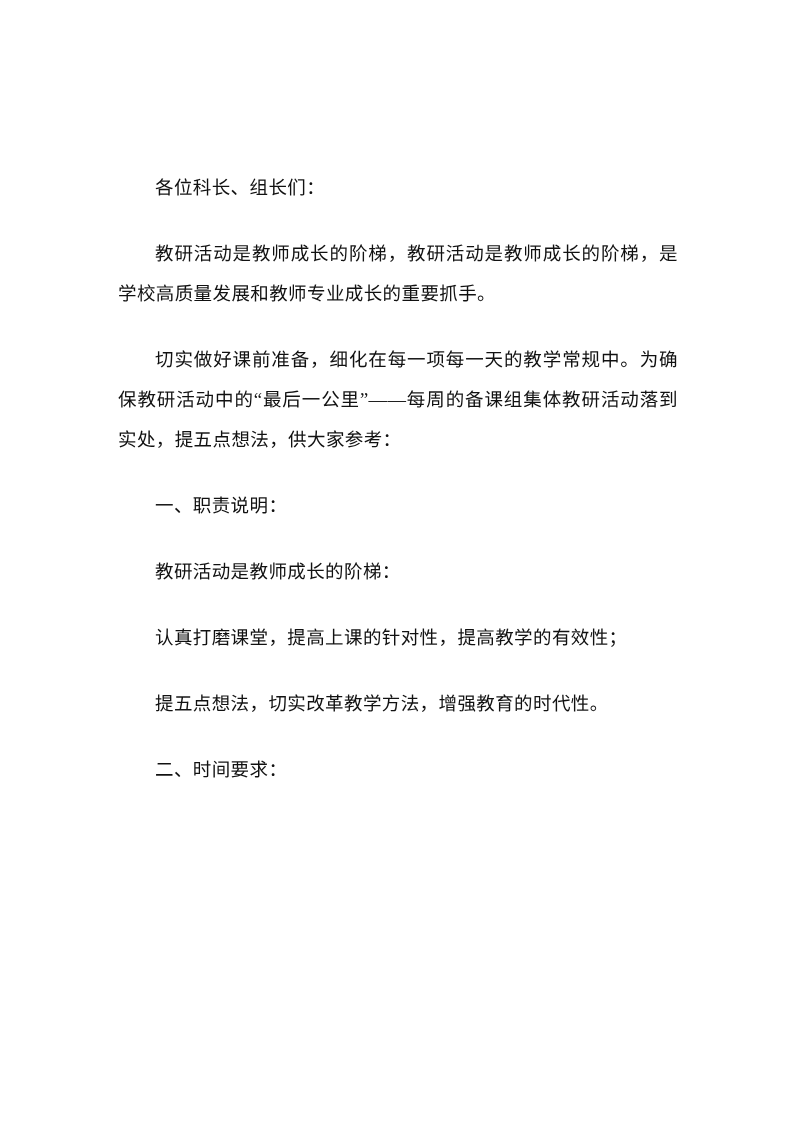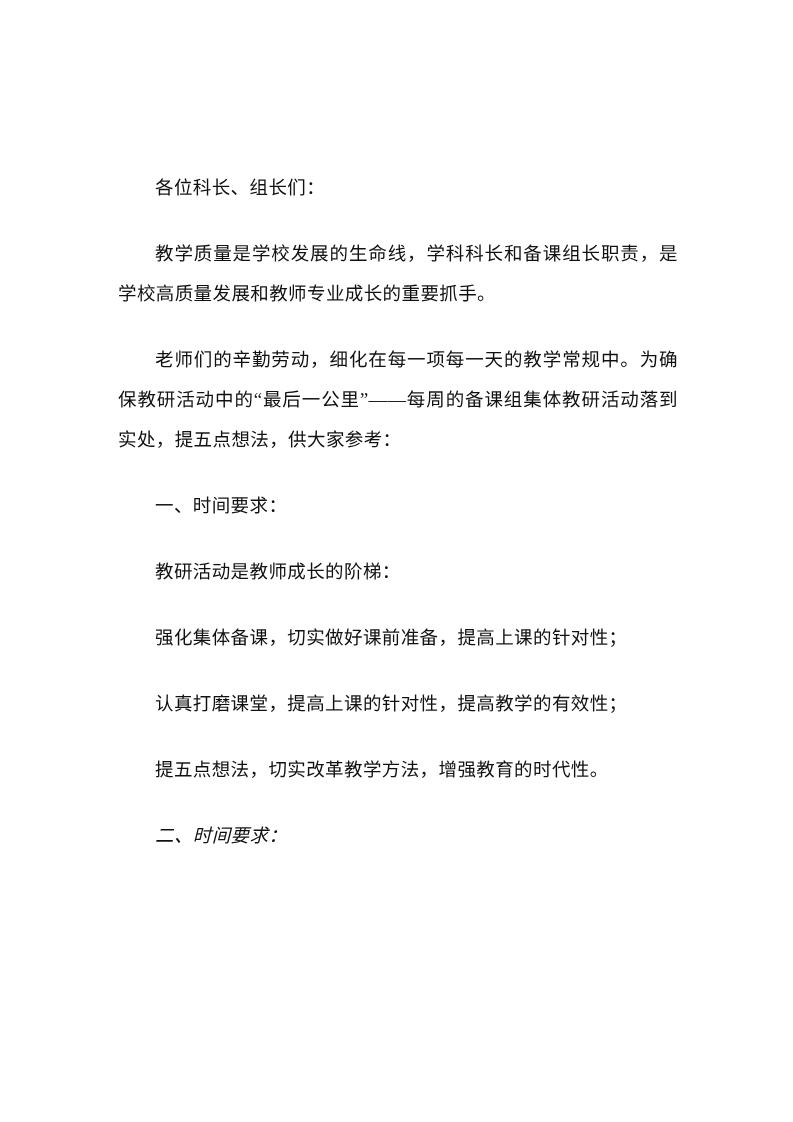--- a/index.html
+++ b/index.html
@@ -33,31 +33,29 @@
     line-height: 40px;
     letter-spacing: 0.4px;
     text-align: justify;
     text-justify: inter-ideograph;
     margin: 0 0 26px 0;
     text-indent: 2em;
     color: #111111;
   }
   .para:last-child {
     margin-bottom: 0;
-    font-style: italic;
   }
 </style>
 </head>
 <body>
 
 <div class="page">
   <div class="content">
     <p class="para">各位科长、组长们：</p>
-    <p class="para">教学质量是学校发展的生命线，学科科长和备课组长职责，是学校高质量发展和教师专业成长的重要抓手。</p>
-    <p class="para">老师们的辛勤劳动，细化在每一项每一天的教学常规中。为确保教研活动中的“最后一公里”——每周的备课组集体教研活动落到实处，提五点想法，供大家参考：</p>
-    <p class="para">一、时间要求：</p>
+    <p class="para">教研活动是教师成长的阶梯，教研活动是教师成长的阶梯，是学校高质量发展和教师专业成长的重要抓手。</p>
+    <p class="para">切实做好课前准备，细化在每一项每一天的教学常规中。为确保教研活动中的“最后一公里”——每周的备课组集体教研活动落到实处，提五点想法，供大家参考：</p>
+    <p class="para">一、职责说明：</p>
     <p class="para">教研活动是教师成长的阶梯：</p>
-    <p class="para">强化集体备课，切实做好课前准备，提高上课的针对性；</p>
     <p class="para">认真打磨课堂，提高上课的针对性，提高教学的有效性；</p>
     <p class="para">提五点想法，切实改革教学方法，增强教育的时代性。</p>
     <p class="para">二、时间要求：</p>
   </div>
 </div>
 
 </body></html>

